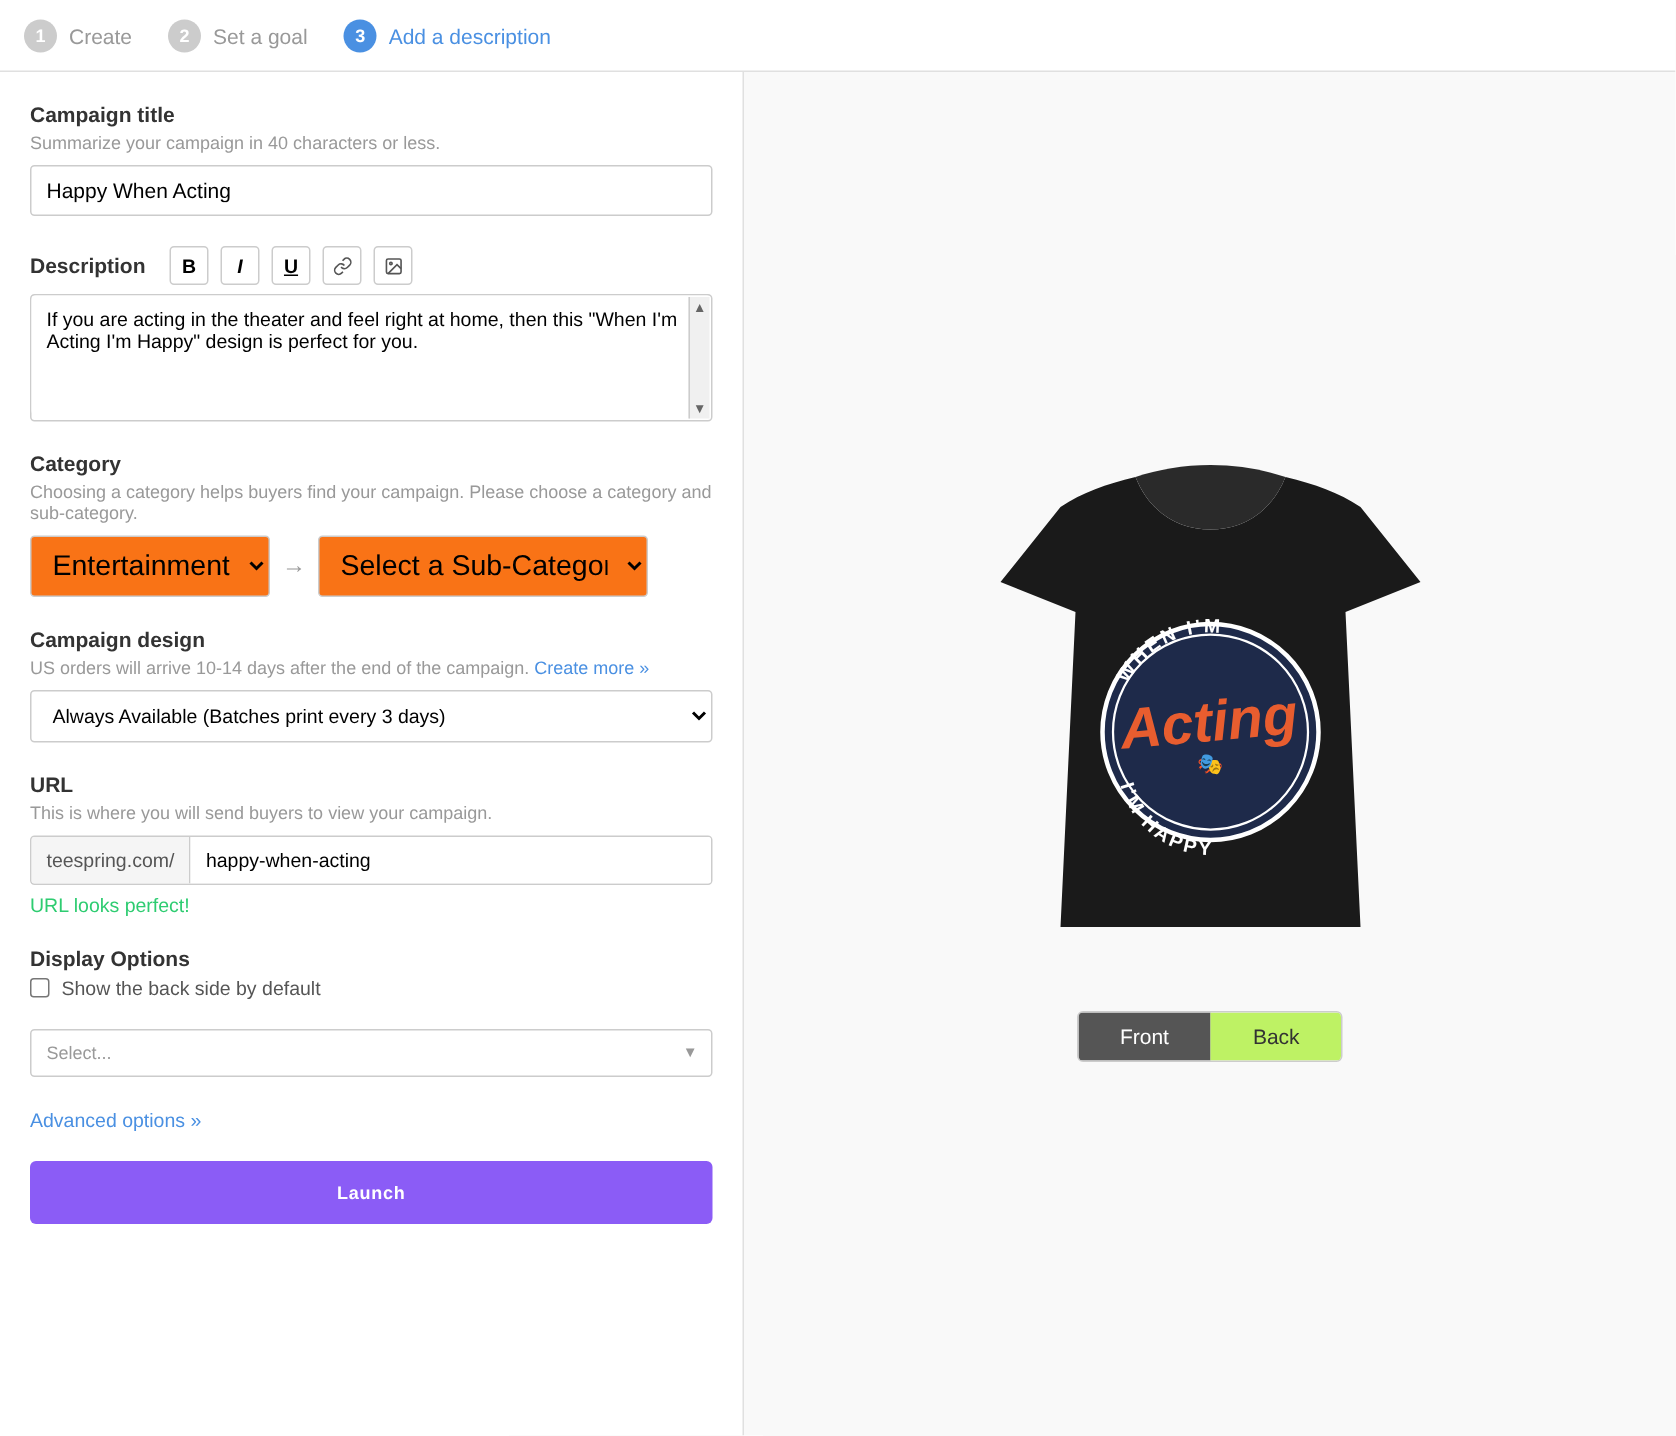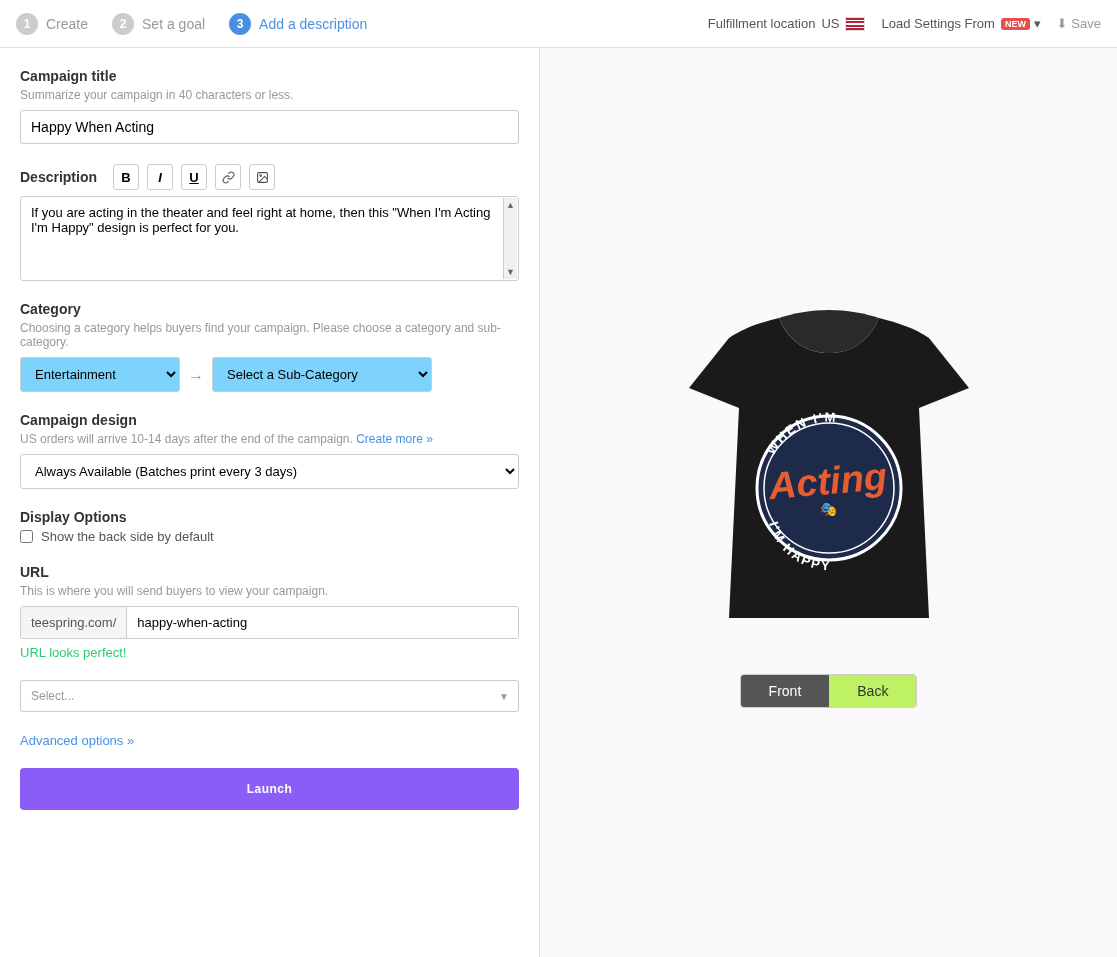--- a/index.html
+++ b/index.html
@@ -84,21 +84,21 @@
     }
 
     
     .main {
       display: flex;
       height: calc(957px - 48px);
     }
 
     
     .left-panel {
-      width: 540px;
+      width: 496px;
       padding: 20px 20px;
       overflow-y: auto;
       border-right: 1px solid #e0e0e0;
     }
 
     .field-label {
       font-size: 14px;
       font-weight: 600;
       margin-bottom: 4px;
       color: #333;
@@ -148,22 +148,22 @@
     
     .category-row {
       display: flex;
       align-items: center;
       gap: 8px;
     }
     .select-field {
       padding: 8px 10px;
       border: 1px solid #ccc;
       border-radius: 3px;
-      font-size: 13px;
-      background: #7dd3fc;
+      font-size: 19px;
+      background: #f97316;
       cursor: pointer;
       outline: none;
     }
     .category-select { width: 160px; }
     .subcategory-select { width: 220px; }
     .arrow-separator { color: #999; font-size: 16px; }
 
     
     .length-select {
       width: 100%;
@@ -364,36 +364,20 @@
       <div class="step-num">1</div>
       <span>Create</span>
     </div>
     <div class="step done">
       <div class="step-num">2</div>
       <span>Set a goal</span>
     </div>
     <div class="step active">
       <div class="step-num">3</div>
       <span>Add a description</span>
-    </div>
-  </div>
-  <div class="header-right">
-    <div class="fulfillment-location">
-      <span>Fulfillment location</span>
-      <span>US</span>
-      <span class="flag-icon"></span>
-    </div>
-    <div class="load-settings">
-      <span>Load Settings From</span>
-      <span class="new-badge">NEW</span>
-      <span>▾</span>
-    </div>
-    <div class="save-btn">
-      <span>⬇</span>
-      <span>Save</span>
     </div>
   </div>
 </div>
 
 <div class="main">
 
   <div class="left-panel">
 
     
     <div class="section">
@@ -460,40 +444,40 @@
         <span>US orders will arrive 10-14 days after the end of the campaign.</span>
         <a href="#">Create more »</a>
       </div>
       <select class="length-select">
         <option>Always Available (Batches print every 3 days)</option>
       </select>
     </div>
 
     
     <div class="section">
-      <div class="field-label">Display Options</div>
-      <div class="checkbox-row">
-        <input type="checkbox" style="">
-        <label>Show the back side by default</label>
-      </div>
-    </div>
-
-    
-    <div class="section">
       <div class="field-label">URL</div>
       <div class="field-hint">This is where you will send buyers to view your campaign.</div>
       <div class="url-row">
         <span class="url-prefix">teespring.com/</span>
         <input type="text" class="url-input" value="happy-when-acting" style="">
       </div>
       <div class="url-status">URL looks perfect!</div>
     </div>
 
     
     <div class="section">
+      <div class="field-label">Display Options</div>
+      <div class="checkbox-row">
+        <input type="checkbox" style="">
+        <label>Show the back side by default</label>
+      </div>
+    </div>
+
+    
+    <div class="section">
       <div class="select-wrapper">
         <select class="storefront-select">
           <option value="">Select...</option>
         </select>
       </div>
     </div>
 
     
     <a href="#" class="advanced-options">Advanced options »</a>
 

